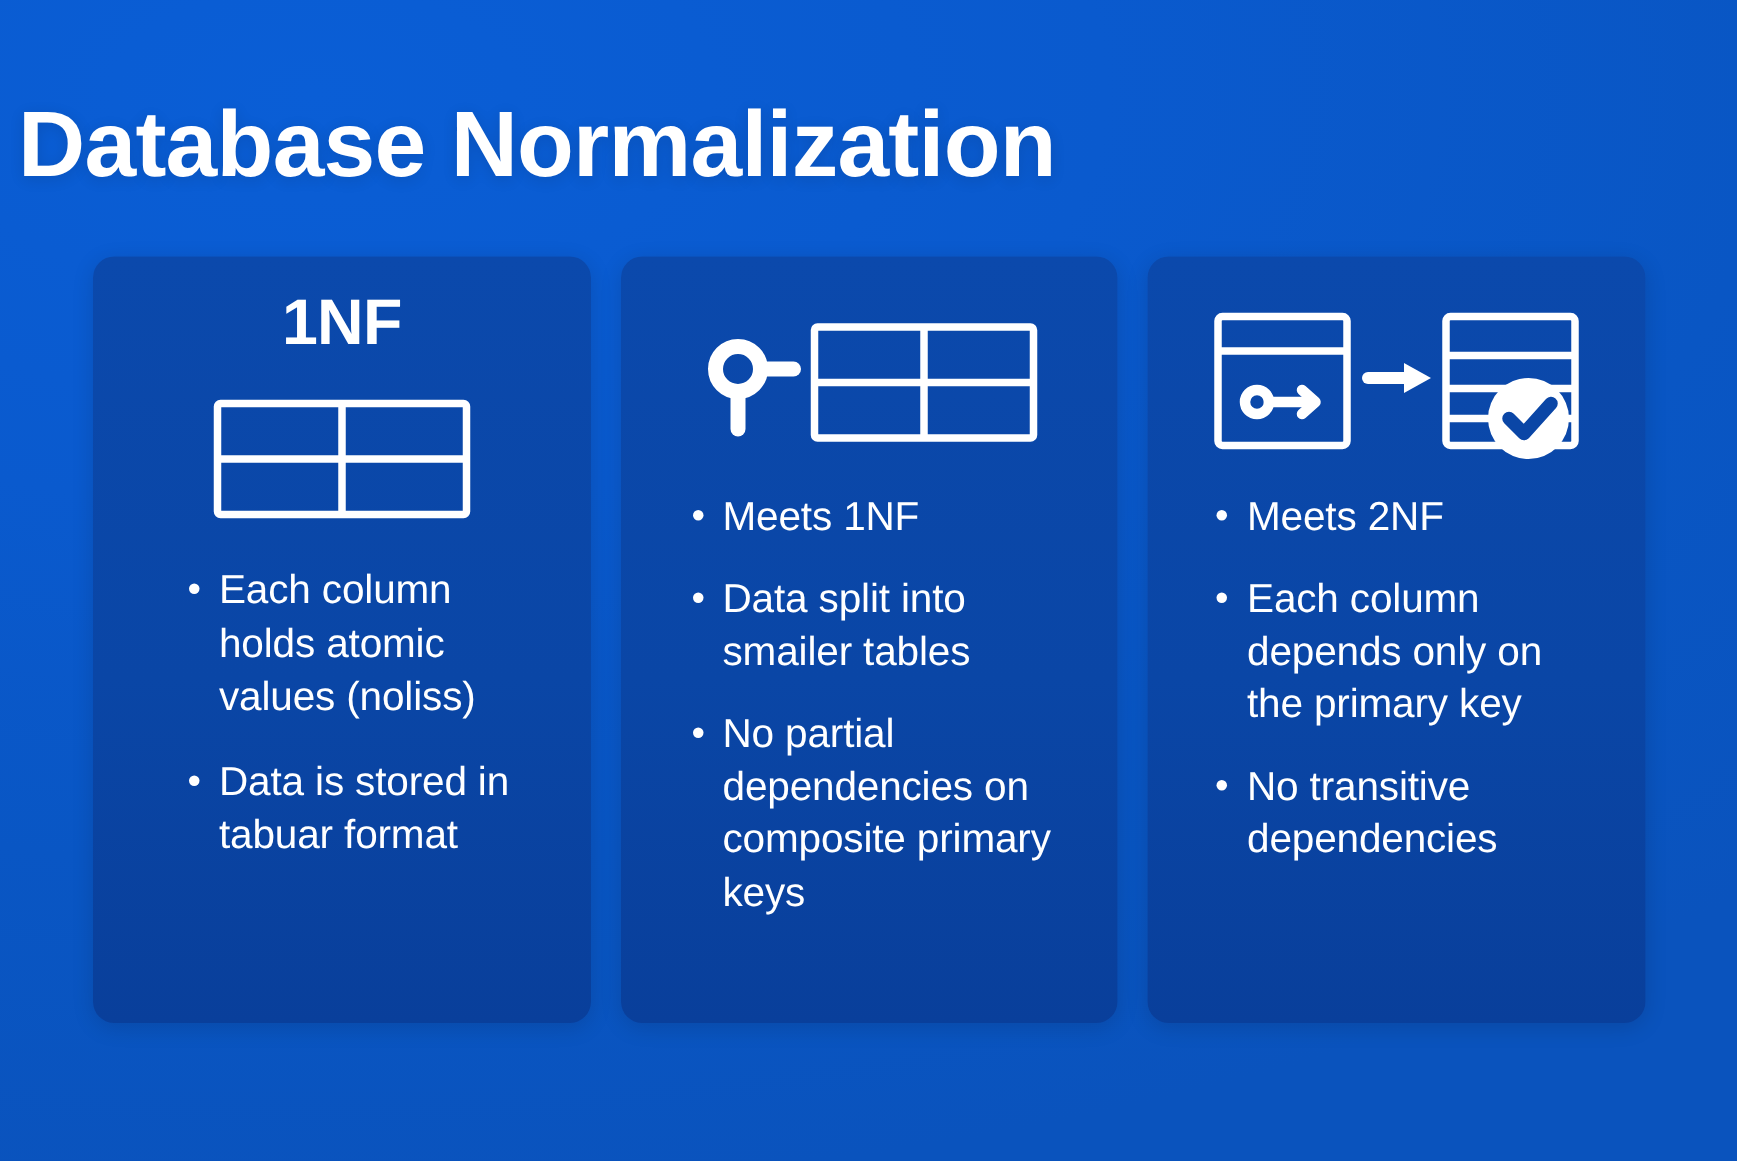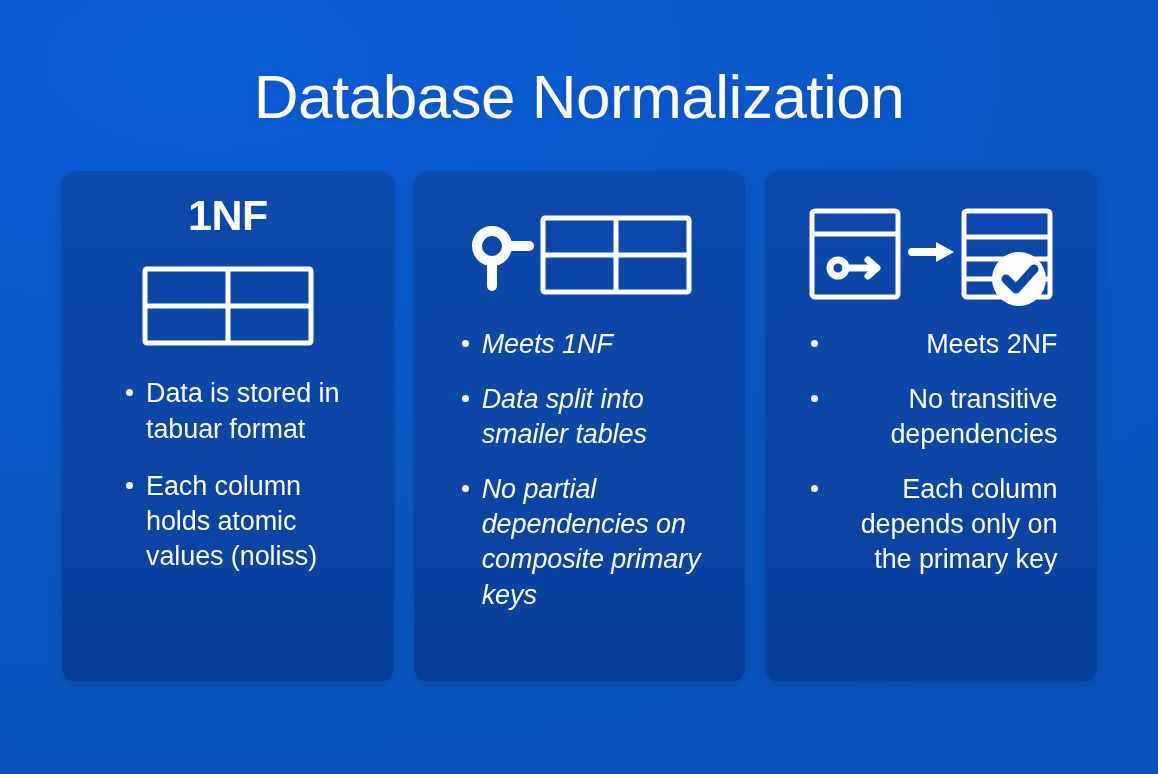--- a/index.html
+++ b/index.html
@@ -20,24 +20,24 @@
   }
 
   .poster {
     position:relative;
     width:1158px; height:774px;
   }
 
   
   .title {
     position:absolute;
-    left:0; right:0; top:64px;
-    text-align:center;
+    left:12px; right:0; top:64px;
+    text-align:left;
     font-size:62px;
-    font-weight:400;
+    font-weight:700;
     letter-spacing:-0.5px;
     line-height:1.05;
     color:#ffffff;
     text-shadow:0 2px 10px rgba(0,0,0,0.12);
   }
 
   
   .cards {
     position:absolute;
     left:62px; top:171px;
@@ -104,24 +104,24 @@
     width:7px; height:7px;
     border-radius:50%;
     background:#ffffff;
   }
 
   
   .card-1 .bullets { padding-left:48px; padding-right:6px; }
   .card-1 .bullets li { max-width:230px; }
 
   .card-2 .bullets { padding-left:32px; padding-right:4px; }
-  .card-2 .bullets li { max-width:262px;font-style:italic; }
+  .card-2 .bullets li { max-width:262px; }
 
   .card-3 .bullets { padding-left:30px; padding-right:4px; }
-  .card-3 .bullets li { max-width:252px;text-align:right; }
+  .card-3 .bullets li { max-width:252px; }
 
   .card-2 .bullets li,
   .card-3 .bullets li { margin-bottom:20px; }
 </style>
 </head>
 <body>
 
 <div class="poster">
 
   <h1 class="title">Database Normalization</h1>
@@ -133,22 +133,22 @@
 
       <div class="icon-wrap">
         <svg width="172" height="80" viewBox="0 0 172 80" fill="none" stroke="#ffffff" stroke-width="5">
           <rect x="3" y="3" width="166" height="74" rx="2"></rect>
           <line x1="86" y1="3" x2="86" y2="77"></line>
           <line x1="3" y1="40" x2="169" y2="40"></line>
         </svg>
       </div>
 
       <ul class="bullets">
+        <li>Each column holds atomic values (noliss)</li>
         <li>Data is stored in tabuar format</li>
-        <li>Each column holds atomic values (noliss)</li>
       </ul>
     </div>
 
     <div class="card card-2">
 
       <div class="icon-wrap">
         <svg width="226" height="86" viewBox="0 0 226 86" fill="none">
 
           <g stroke="#ffffff" fill="none">
             <circle cx="25" cy="32" r="15" stroke-width="10"></circle>
@@ -199,19 +199,19 @@
             <line x1="156" y1="74" x2="242" y2="74"></line>
           </g>
 
           <circle cx="211" cy="74" r="27" fill="#ffffff"></circle>
           <polyline points="198,74 208,84 226,64" fill="none" stroke="#0a46a6" stroke-width="9" stroke-linecap="round" stroke-linejoin="round"></polyline>
         </svg>
       </div>
 
       <ul class="bullets">
         <li>Meets 2NF</li>
+        <li>Each column depends only on the primary key</li>
         <li>No transitive dependencies</li>
-        <li>Each column depends only on the primary key</li>
       </ul>
     </div>
 
   </div>
 </div>
 
 </body></html>

